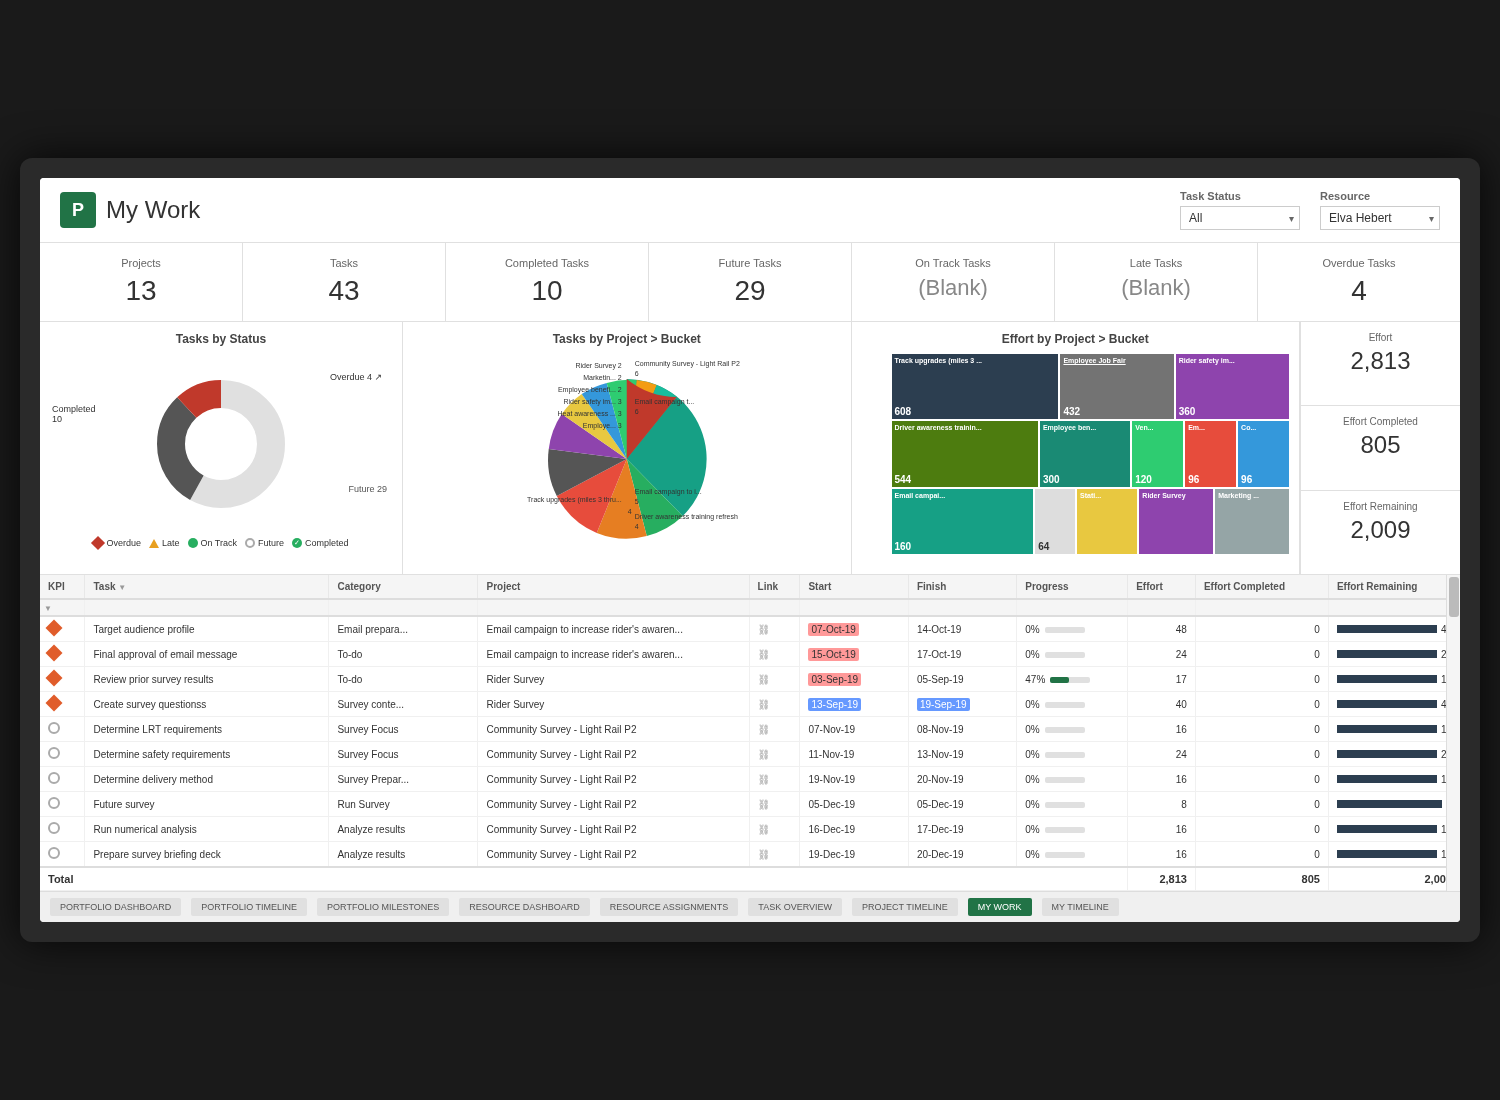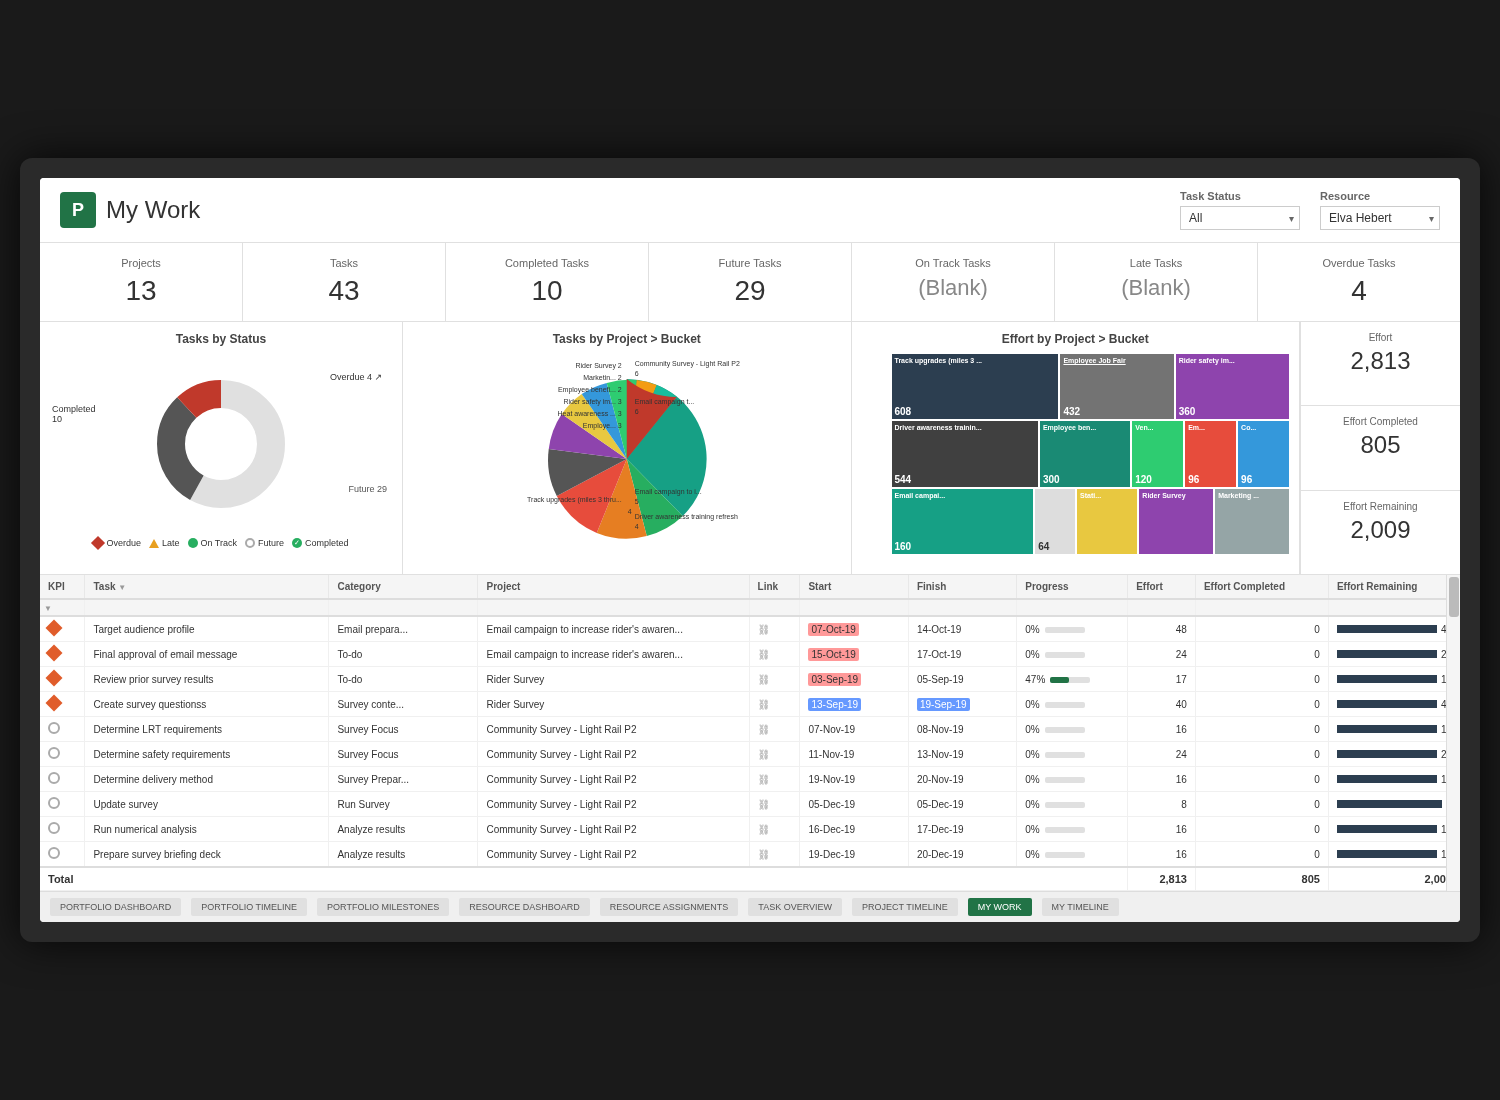--- a/index.html
+++ b/index.html
@@ -475,21 +475,21 @@
                 <span class="treemap-cell-label">Employee Job Fair</span>
                 <span class="treemap-cell-value">432</span>
               </div>
               <div class="treemap-cell" style="flex:2;background:#8e44ad;">
                 <span class="treemap-cell-label">Rider safety im...</span>
                 <span class="treemap-cell-value">360</span>
               </div>
             </div>
 
             <div class="treemap-row">
-              <div class="treemap-cell" style="flex:2.5;background:#404040;">
+              <div class="treemap-cell" style="flex:2.5;background:#4d7c0f;">
                 <span class="treemap-cell-label">Driver awareness trainin...</span>
                 <span class="treemap-cell-value">544</span>
               </div>
               <div class="treemap-cell" style="flex:1.5;background:#1a8a74;">
                 <span class="treemap-cell-label">Employee ben...</span>
                 <span class="treemap-cell-value">300</span>
               </div>
               <div class="treemap-cell" style="flex:0.8;background:#2ecc71;">
                 <span class="treemap-cell-label">Ven...</span>
                 <span class="treemap-cell-value">120</span>
@@ -718,21 +718,21 @@
               <td style="text-align: right;">0</td>
               <td>
     <div style="display:flex;align-items:center;gap:4px;">
       <div style="flex:1;height:8px;background:#2c3e50;min-width:10px;"></div>
       <span style="font-size:10px;white-space:nowrap;">16</span>
     </div>
               </td>
             </tr>
             <tr>
               <td><div style="width:12px;height:12px;border:2px solid #aaa;border-radius:50%;display:inline-block;"></div></td>
-              <td>Update survey</td>
+              <td>Future survey</td>
               <td>Run Survey</td>
               <td>Community Survey - Light Rail P2</td>
               <td><span style="color:#888;font-size:10px;">⛓</span></td>
               <td>05-Dec-19</td>
               <td>05-Dec-19</td>
               <td><span style="font-size:10px;">0%</span>
     <div style="width:40px;height:6px;background:#e0e0e0;border-radius:2px;display:inline-block;vertical-align:middle;margin-left:2px;">
       <div style="width:0%;height:100%;background:#217346;border-radius:2px;"></div>
     </div></td>
               <td style="text-align: right;">8</td>

